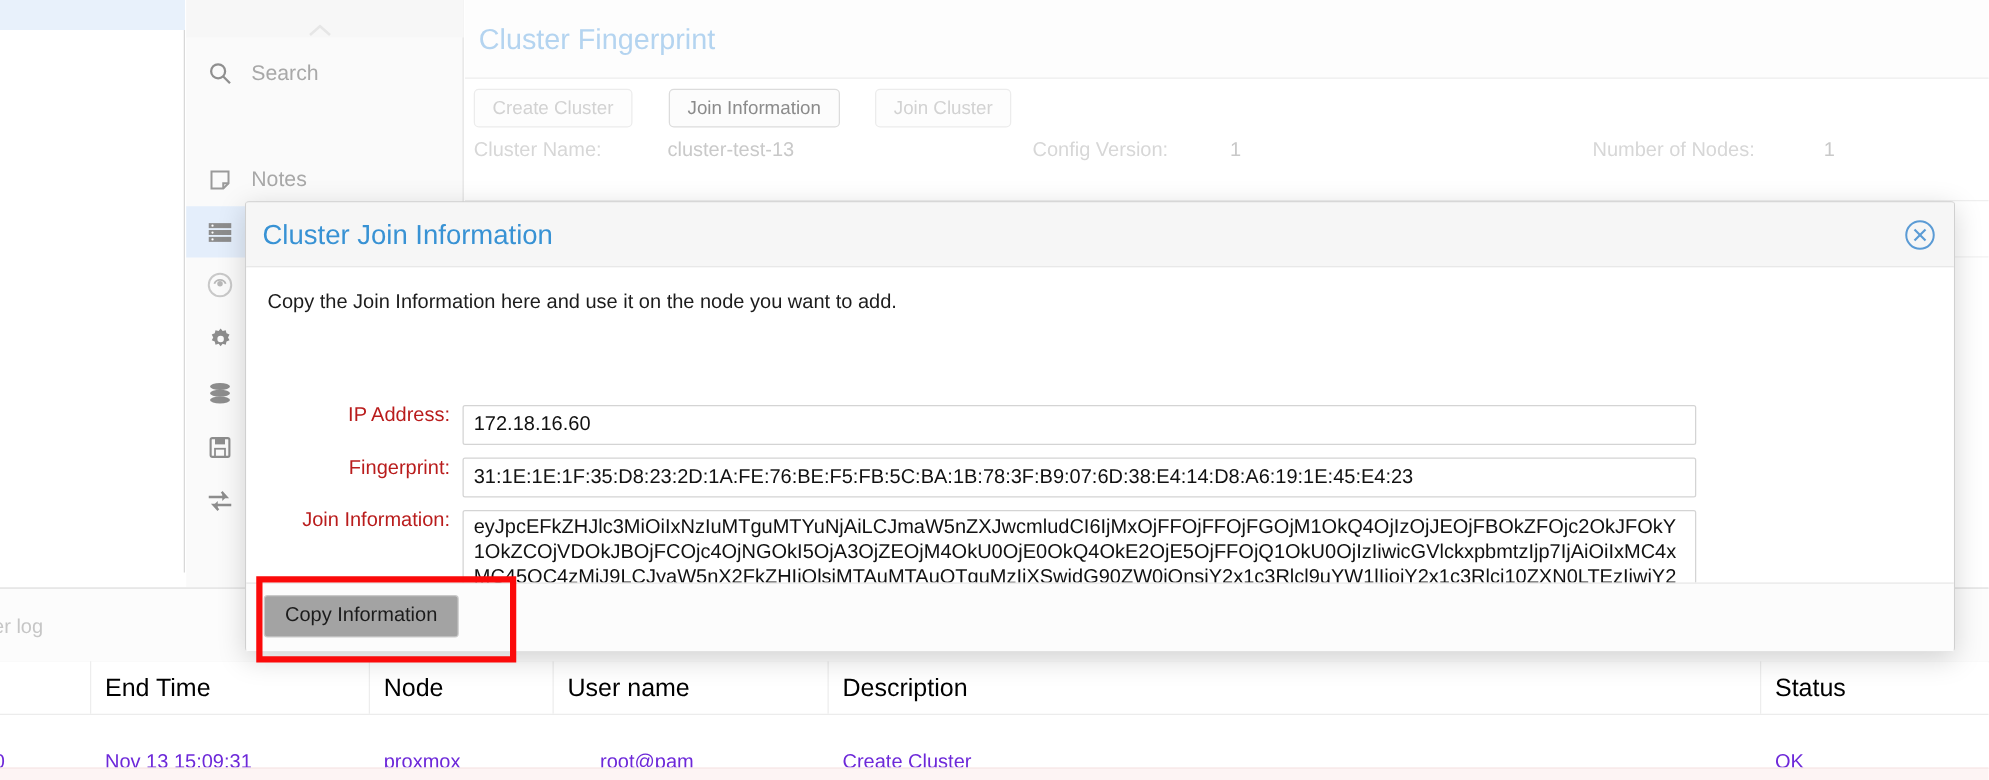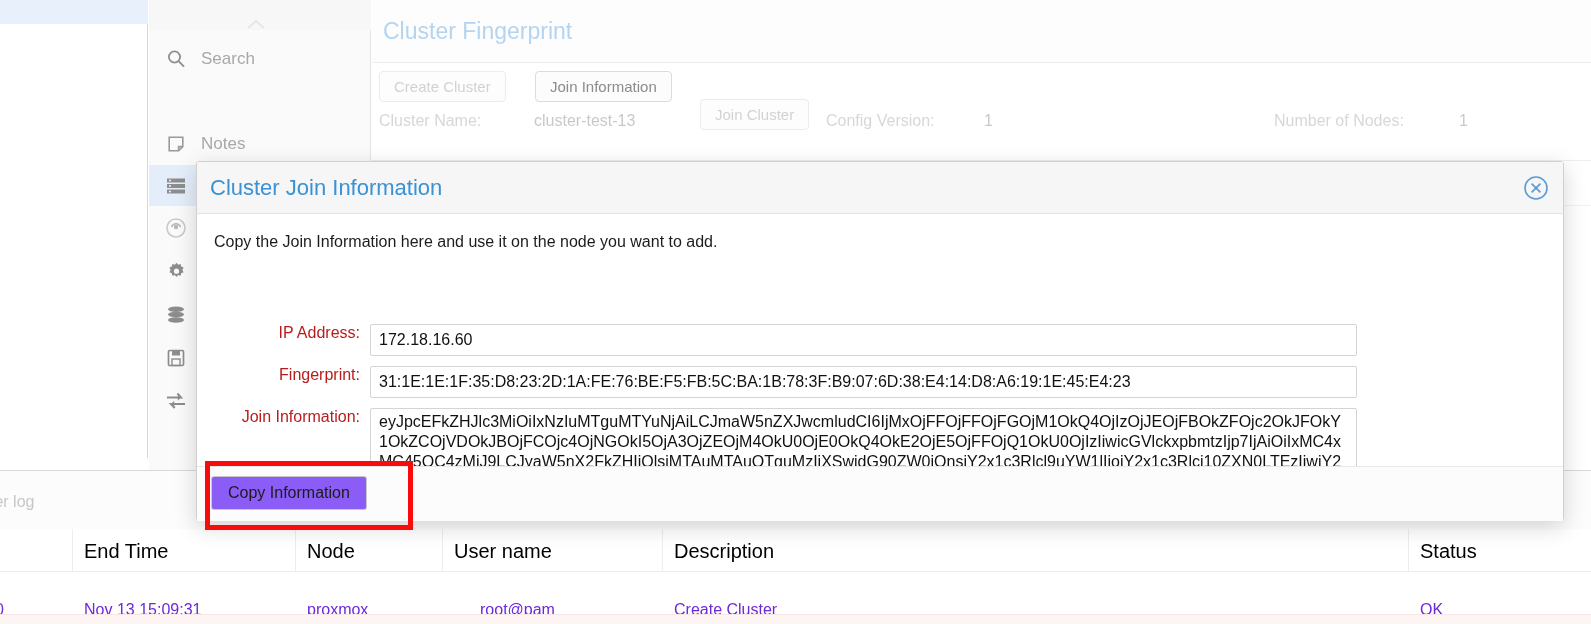--- a/index.html
+++ b/index.html
@@ -347,21 +347,21 @@
     border-top: 1px solid #e8e8e8;
     box-sizing: border-box;
   }
   #copy-btn {
     position: absolute;
     left: 14px; top: 9px;
     height: 34px;
     padding: 0 16px;
     border: 1px solid #c9c9c9;
     border-radius: 3px;
-    background: #8b5cf6;
+    background: #a3a3a3;
     font-family: "Liberation Sans", sans-serif;
     font-size: 16px;
     color: #1b1b1b;
     cursor: pointer;
     white-space: nowrap;
   }
 
   
   #red-highlight {
     position: absolute;
@@ -483,21 +483,21 @@
   </div>
 
   <div id="main-panel">
     <div id="main-header">
       <span id="main-title">Cluster Fingerprint</span>
     </div>
 
     <div id="toolbar">
       <button class="tb-btn" style="left:7px;">Create Cluster</button>
       <button class="tb-btn active" style="left:163px;">Join Information</button>
-      <button class="tb-btn" style="left:328px;margin-top:28px;">Join Cluster</button>
+      <button class="tb-btn" style="left:328px;">Join Cluster</button>
     </div>
 
     <div id="info-row">
       <span class="info-label" style="left:7px;">Cluster Name:</span>
       <span class="info-value" style="left:162px;">cluster-test-13</span>
       <span class="info-label" style="left:454px;">Config Version:</span>
       <span class="info-value" style="left:612px;">1</span>
       <span class="info-label" style="left:902px;">Number of Nodes:</span>
       <span class="info-value" style="left:1087px;">1</span>
     </div>

